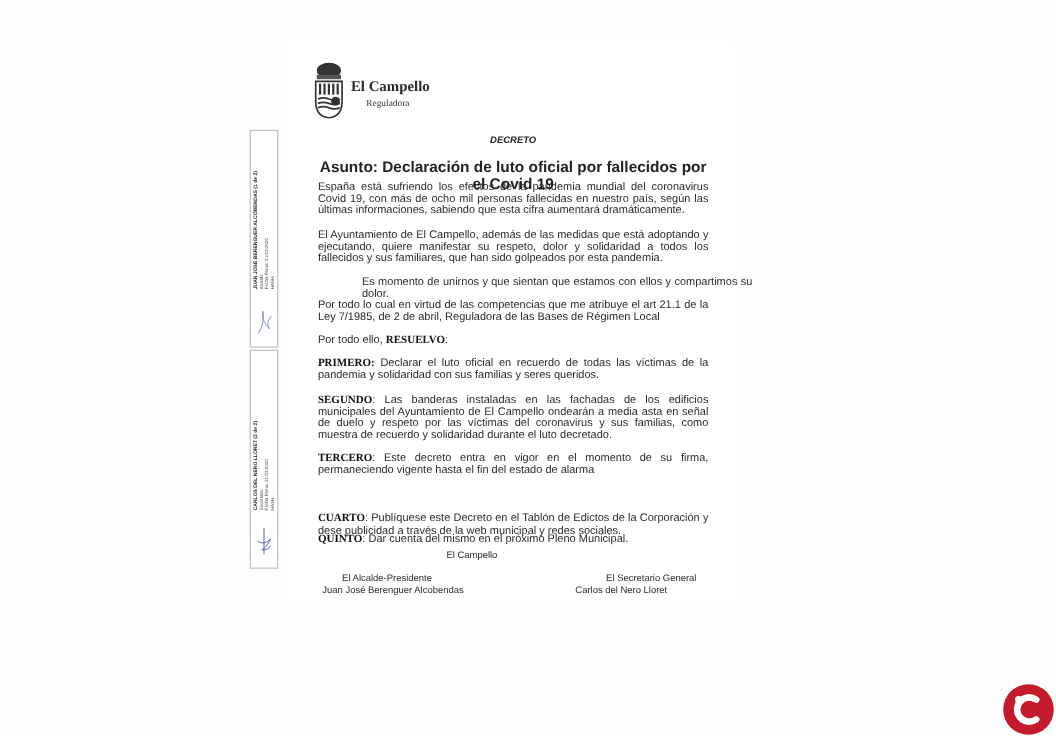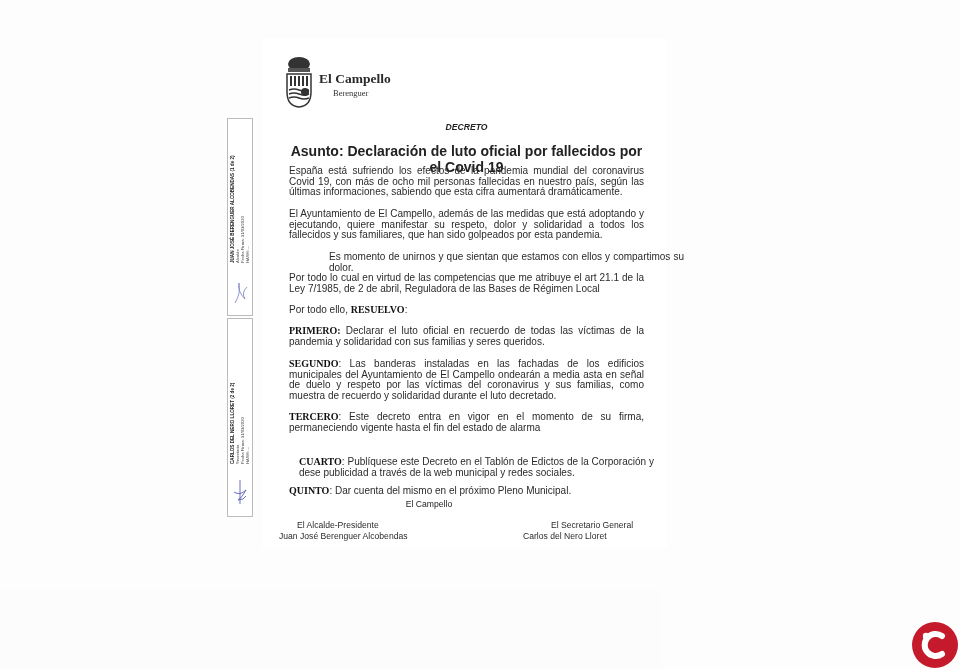--- a/index.html
+++ b/index.html
@@ -77,41 +77,41 @@
   <path d="M3 18 h24 v18 q0 14 -12 15 q-12 -1 -12 -15 z" fill="#fff" stroke="#333" stroke-width="1.5"></path>
   <rect x="6" y="20" width="2" height="10" fill="#333"></rect>
   <rect x="10" y="20" width="2" height="10" fill="#333"></rect>
   <rect x="14" y="20" width="2" height="10" fill="#333"></rect>
   <rect x="18" y="20" width="2" height="10" fill="#333"></rect>
   <rect x="22" y="20" width="2" height="10" fill="#333"></rect>
   <path d="M5 34 q5 -2 10 0 t10 0 M5 38 q5 -2 10 0 t10 0 M5 42 q5 -2 10 0 t10 0" stroke="#333" stroke-width="1.6" fill="none"></path>
   <circle cx="21" cy="36" r="4" fill="#333"></circle>
 </svg>
 <div class="brand-name">El Campello</div>
-<div class="brand-sub">Berenguer</div>
+<div class="brand-sub">Reguladora</div>
 
 <div class="title">DECRETO</div>
 <div class="subject">Asunto: Declaración de luto oficial por fallecidos por el Covid 19</div>
 
 <div class="para" style="top:166px;">España está sufriendo los efectos de la pandemia mundial del coronavirus Covid 19, con más de ocho mil personas fallecidas en nuestro país, según las últimas informaciones, sabiendo que esta cifra aumentará dramáticamente.</div>
 <div class="para" style="top:209px;">El Ayuntamiento de El Campello, además de las medidas que está adoptando y ejecutando, quiere manifestar su respeto, dolor y solidaridad a todos los fallecidos y sus familiares, que han sido golpeados por esta pandemia.</div>
 <div class="para" style="top:252px;margin-left:40px;">Es momento de unirnos y que sientan que estamos con ellos y compartimos su dolor.</div>
 <div class="para" style="top:273px;">Por todo lo cual en virtud de las competencias que me atribuye el art 21.1 de la Ley 7/1985, de 2 de abril, Reguladora de las Bases de Régimen Local</div>
 
 <div class="para" style="top:305px;"><span>Por todo ello, </span><b>RESUELVO</b><span>:</span></div>
 
 <div class="para" style="top:326px;"><b>PRIMERO:</b><span> Declarar el luto oficial en recuerdo de todas las víctimas de la pandemia y solidaridad con sus familias y seres queridos.</span></div>
 <div class="para" style="top:359px;"><b>SEGUNDO</b><span>: Las banderas instaladas en las fachadas de los edificios municipales del Ayuntamiento de El Campello ondearán a media asta en señal de duelo y respeto por las víctimas del coronavirus y sus familias, como muestra de recuerdo y solidaridad durante el luto decretado.</span></div>
 <div class="para" style="top:412px;"><b>TERCERO</b><span>: Este decreto entra en vigor en el momento de su firma, permaneciendo vigente hasta el fin del estado de alarma</span></div>
-<div class="para" style="top:457px;margin-left:10px;"><b>CUARTO</b><span>: Publíquese este Decreto en el Tablón de Edictos de la Corporación y dese publicidad a través de la web municipal y redes sociales.</span></div>
+<div class="para" style="top:467px;"><b>CUARTO</b><span>: Publíquese este Decreto en el Tablón de Edictos de la Corporación y dese publicidad a través de la web municipal y redes sociales.</span></div>
 <div class="para" style="top:486px;"><b>QUINTO</b><span>: Dar cuenta del mismo en el próximo Pleno Municipal.</span></div>
 
 <div class="center-line" style="top:499px;">El Campello</div>
 
-<div class="sig-block" style="left:279px; top:520px;">
+<div class="sig-block" style="left:293px; top:520px;">
   <span class="role" style="padding-left:18px;">El Alcalde-Presidente</span>
   <span class="name">Juan José Berenguer Alcobendas</span>
 </div>
 <div class="sig-block" style="left:523px; top:520px;">
   <span class="role">El Secretario General</span>
   <span class="name">Carlos del Nero Lloret</span>
 </div>
 
 <div class="stamp" style="top:118px; height:196px;">
   <div class="stamp-text">

